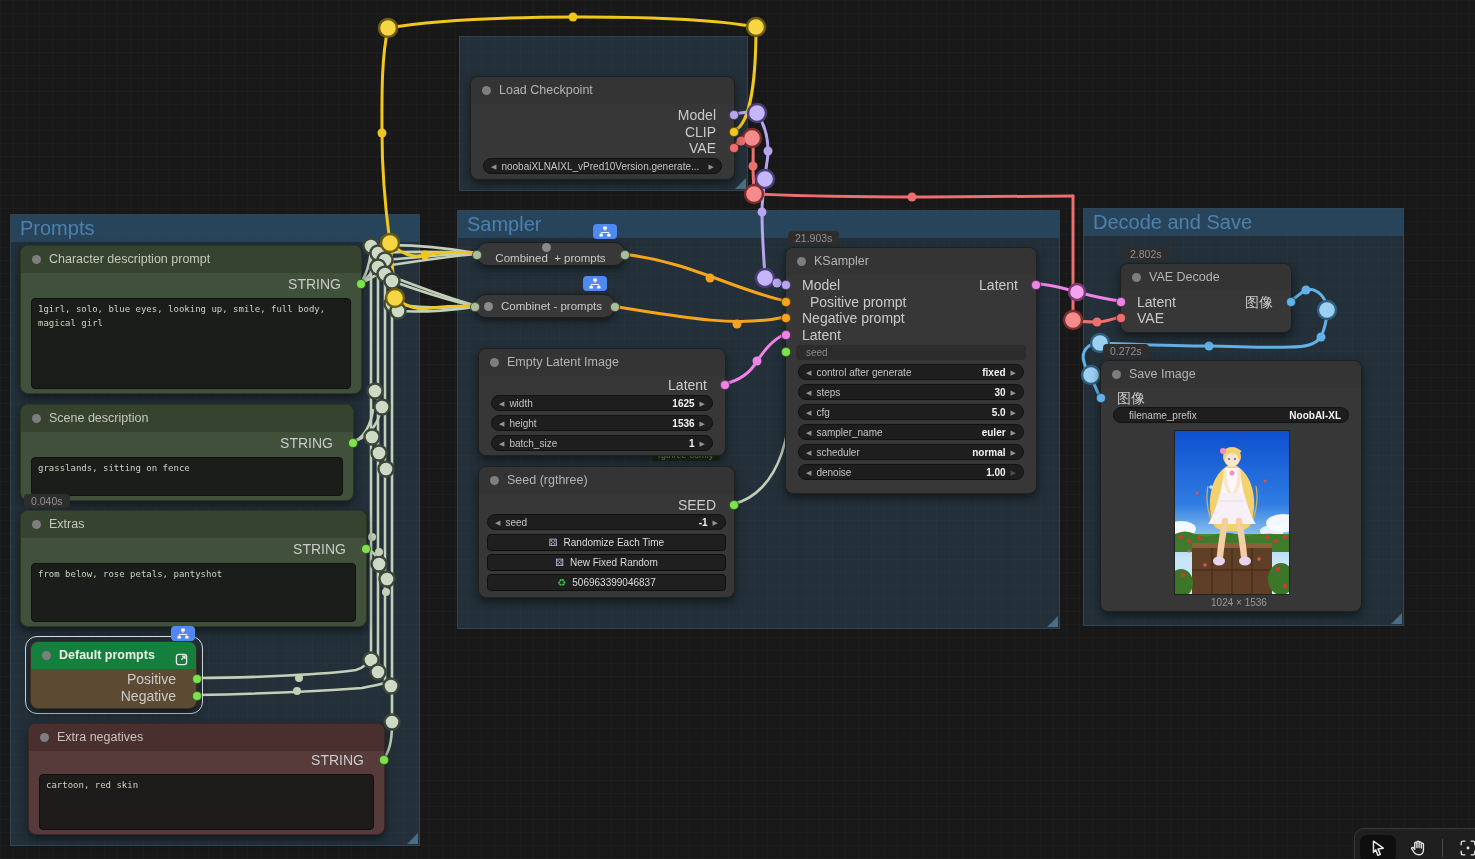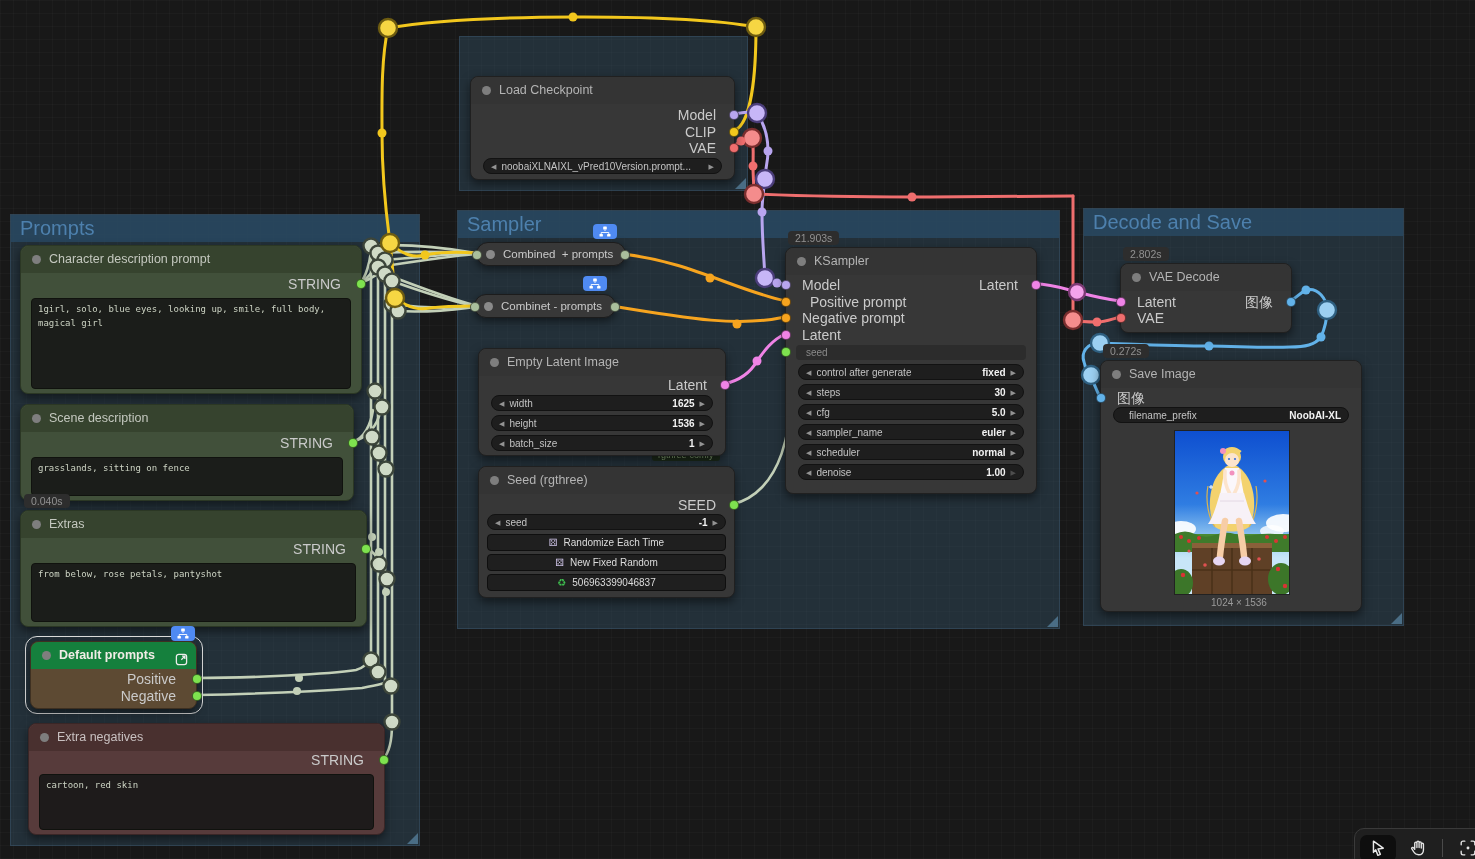--- a/index.html
+++ b/index.html
@@ -222,21 +222,21 @@
   <div class="node" style="left:470px;top:76px;width:263px;height:102px;">
     <div class="ntitle"><span class="tdot"></span><span>Load Checkpoint</span></div>
     <div class="plabel" style="right:18px;top:31px;">Model</div>
     <div class="plabel" style="right:18px;top:48px;">CLIP</div>
     <div class="plabel" style="right:18px;top:64px;">VAE</div>
     <div class="port" style="left:258px;top:33px;background:#b8a5ef;"></div>
     <div class="port" style="left:258px;top:50px;background:#f2c71d;"></div>
     <div class="port" style="left:258px;top:66px;background:#ef6e6e;"></div>
     <div class="widget" style="left:12px;top:81px;width:239px;">
       <span class="arr">◀</span>
-      <span class="wlabel" style="flex:1;">noobaiXLNAIXL_vPred10Version.prompt...</span>
+      <span class="wlabel" style="flex:1;">noobaiXLNAIXL_vPred10Version.generate...</span>
       <span class="arr">▶</span>
     </div>
   </div>
 
   <div class="node n-green" style="left:20px;top:245px;width:340px;height:147px;">
     <div class="ntitle"><span class="tdot"></span><span>Character description prompt</span></div>
     <div class="plabel" style="right:20px;top:31px;">STRING</div>
     <div class="port" style="left:335px;top:33px;background:#7ee24f;"></div>
     <div class="tarea" style="left:10px;top:52px;width:320px;height:91px;">1girl, solo, blue eyes, looking up, smile, full body, magical girl</div>
   </div>
@@ -271,21 +271,21 @@
     <div class="port" style="left:161px;top:49px;background:#7ee24f;"></div>
   </div>
 
   <div class="node n-maroon" style="left:28px;top:723px;width:355px;height:110px;">
     <div class="ntitle"><span class="tdot"></span><span>Extra negatives</span></div>
     <div class="plabel" style="right:20px;top:29px;">STRING</div>
     <div class="port" style="left:350px;top:31px;background:#7ee24f;"></div>
     <div class="tarea" style="left:10px;top:50px;width:335px;height:56px;">cartoon, red skin</div>
   </div>
 
-  <div class="pill" style="left:476px;top:242px;width:150px;">
+  <div class="pill" style="left:476px;top:242px;width:150px;flex-direction:column;">
     <span class="tdot2"></span>
     <span style="white-space:pre;">Combined  + prompts</span>
     <div class="port" style="left:-5px;top:7px;background:#a9bf9c;"></div>
     <div class="port" style="right:-5px;top:7px;background:#a9bf9c;"></div>
   </div>
 
   <div class="pill" style="left:474px;top:294px;width:142px;">
     <span class="tdot2"></span>
     <span style="white-space:pre;">Combinet - prompts</span>
     <div class="port" style="left:-5px;top:7px;background:#a9bf9c;"></div>

